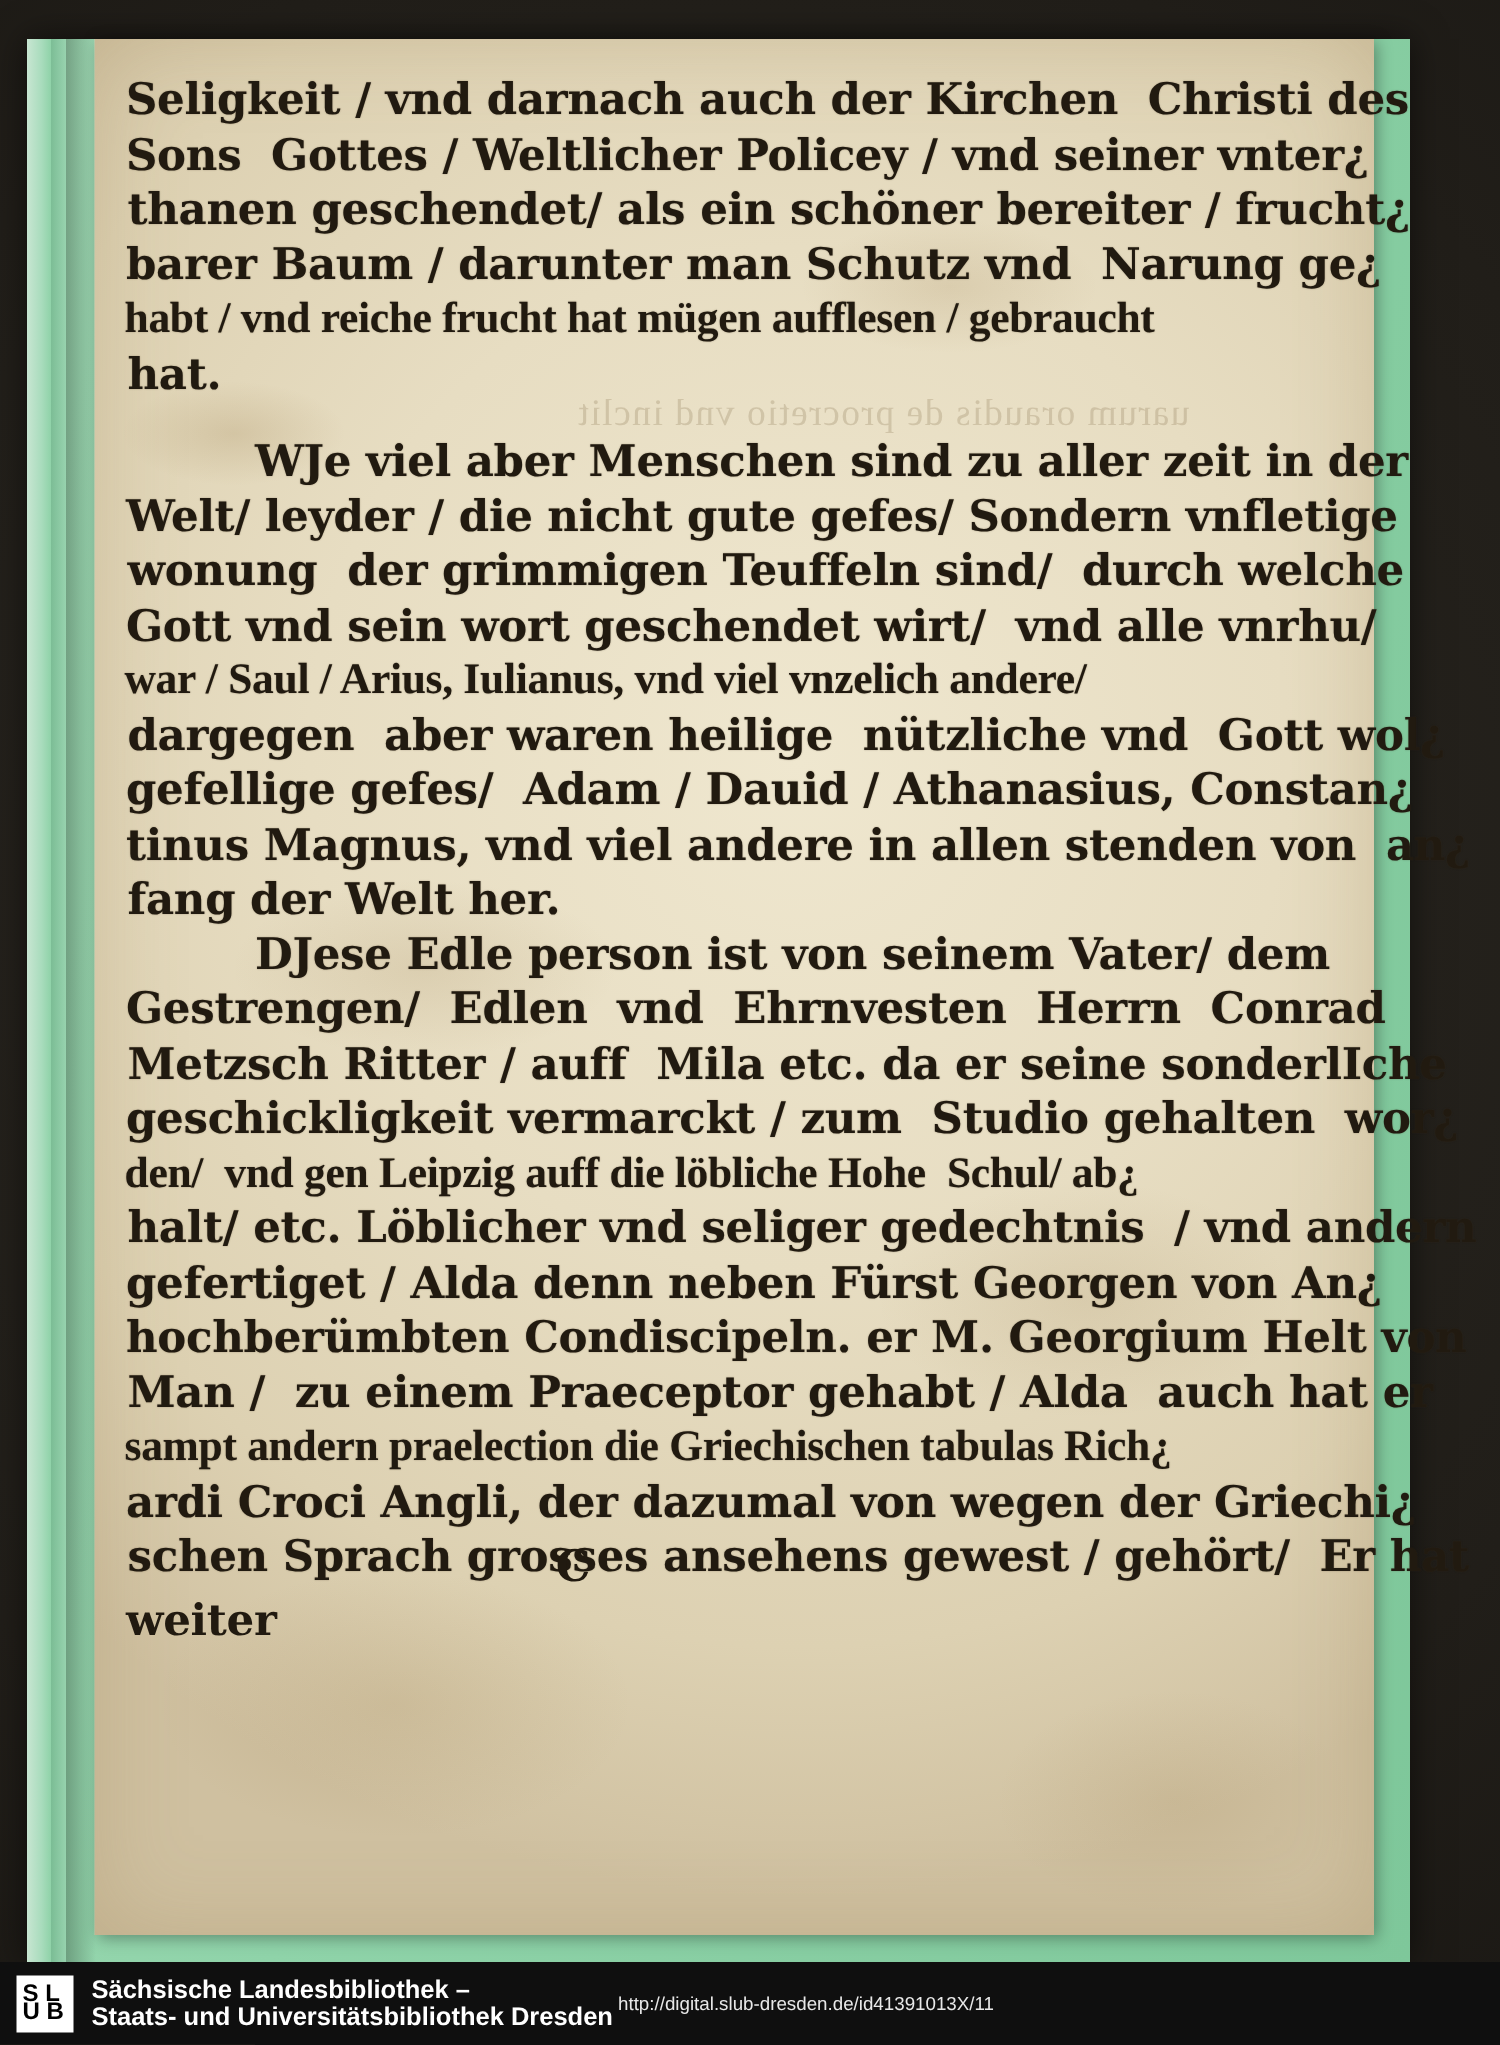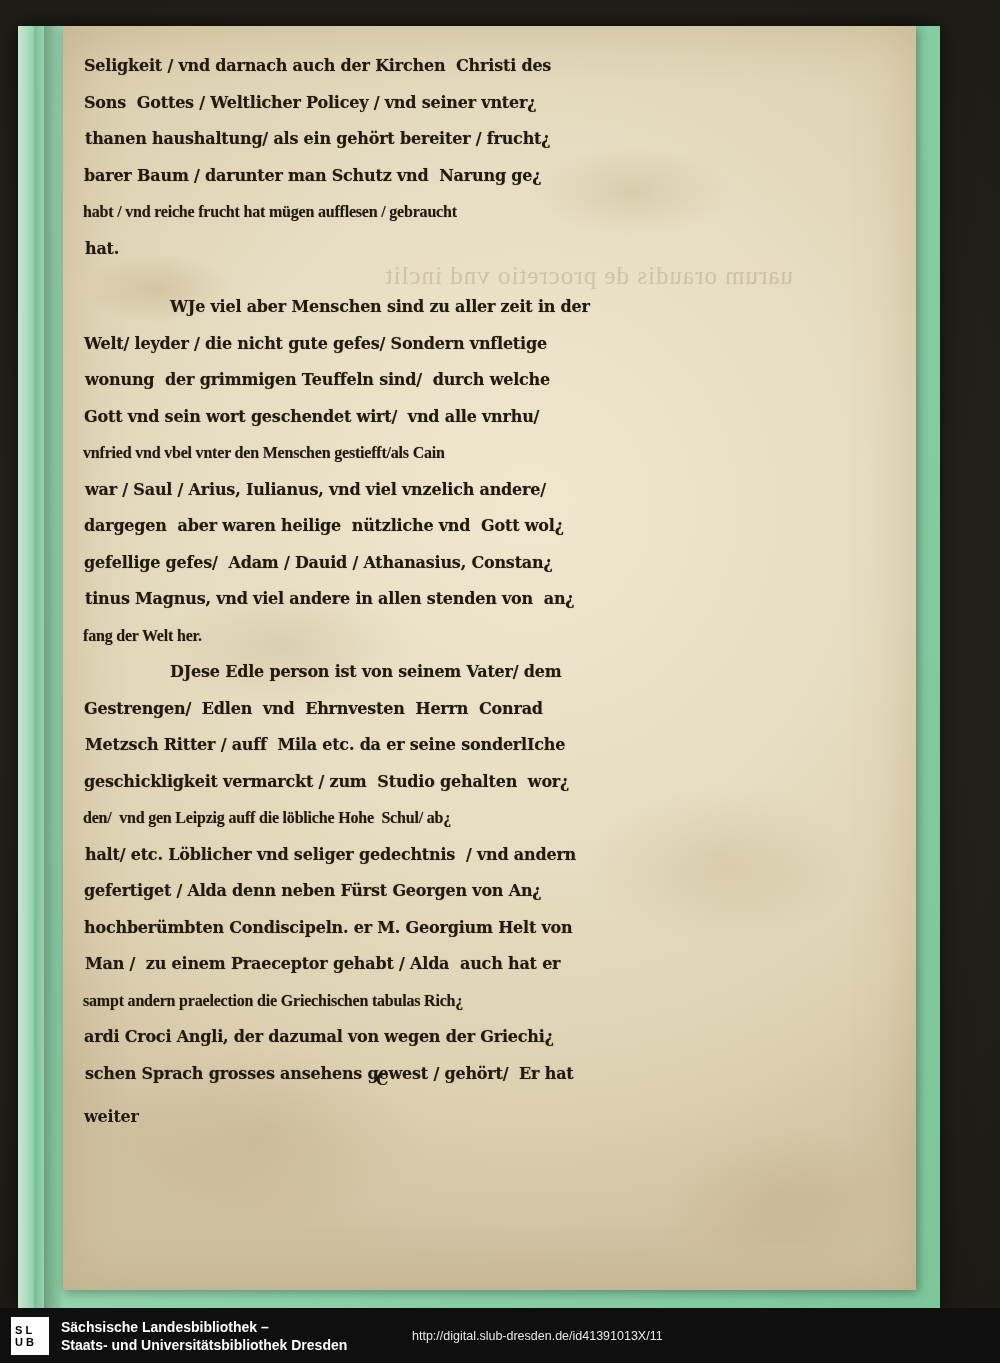--- a/index.html
+++ b/index.html
@@ -102,21 +102,21 @@
   }
 
   
   #text-block {
     position: absolute;
     left: 84px;
     top: 48px;
     width: 716px;
     color: #211a10;
     font-family: "DejaVu Serif", serif;
-    font-size: 16px;
+    font-size: 29px;
     line-height: 36.5px;
     font-weight: 700;
     letter-spacing: -0.2px;
     text-rendering: optimizeLegibility;
   }
   #text-block p {
     margin: 0;
   }
   .para {
     text-shadow: 0 0 1px rgba(60,45,25,0.45);
@@ -161,35 +161,35 @@
     align-items: center;
   }
   #slub-logo {
     width: 38px;
     height: 38px;
     margin-left: 11px;
     margin-right: 12px;
     background: #ffffff;
     color: #000000;
     font-family: "Liberation Sans", sans-serif;
-    font-size: 11px;
+    font-size: 16px;
     font-weight: 700;
     line-height: 12px;
     display: flex;
     flex-direction: column;
     align-items: flex-start;
     justify-content: center;
     padding-left: 4px;
     box-sizing: border-box;
     letter-spacing: 0px;
   }
   #slub-logo span { display: block; }
   #footer-credit {
     font-family: "Liberation Sans", sans-serif;
-    font-size: 14px;
+    font-size: 17px;
     font-weight: 700;
     line-height: 18px;
     color: #ffffff;
   }
   #footer-url {
     position: absolute;
     left: 400px;
     font-family: "Liberation Sans", sans-serif;
     font-size: 12.5px;
     color: #e8e8e8;
@@ -219,34 +219,33 @@
     <div class="stain" style="left:600px; top:1100px; width:240px; height:150px; background:radial-gradient(ellipse at center, rgba(150,120,70,0.13), rgba(150,120,70,0) 70%);"></div>
 
     <div id="bleed-through">uarum oraudis de procretio vnd inclit</div>
   </div>
 
   <div id="text-block">
 
     <p class="para">
       <span class="line">Seligkeit / vnd darnach auch der Kirchen  Christi des</span>
       <span class="line">Sons  Gottes / Weltlicher Policey / vnd seiner vnter¿</span>
-      <span class="line">thanen haushaltung/ als ein gehört bereiter / frucht¿</span>
+      <span class="line">thanen geschendet/ als ein schöner bereiter / frucht¿</span>
       <span class="line">barer Baum / darunter man Schutz vnd  Narung ge¿</span>
       <span class="line">habt / vnd reiche frucht hat mügen aufflesen / gebraucht</span>
       <span class="line">hat.</span>
     </p>
 
     <div class="para-gap"></div>
 
     <p class="para">
       <span class="line"><span class="indent"></span><span>WJe viel aber Menschen sind zu aller zeit in der</span></span>
       <span class="line">Welt/ leyder / die nicht gute gefes/ Sondern vnfletige</span>
       <span class="line">wonung  der grimmigen Teuffeln sind/  durch welche</span>
       <span class="line">Gott vnd sein wort geschendet wirt/  vnd alle vnrhu/</span>
-      <span class="line">vnfried vnd vbel vnter den Menschen gestiefft/als Cain</span>
       <span class="line">war / Saul / Arius, Iulianus, vnd viel vnzelich andere/</span>
       <span class="line">dargegen  aber waren heilige  nützliche vnd  Gott wol¿</span>
       <span class="line">gefellige gefes/  Adam / Dauid / Athanasius, Constan¿</span>
       <span class="line">tinus Magnus, vnd viel andere in allen stenden von  an¿</span>
       <span class="line">fang der Welt her.</span>
     </p>
 
     <p class="para">
       <span class="line"><span class="indent"></span><span>DJese Edle person ist von seinem Vater/ dem</span></span>
       <span class="line">Gestrengen/  Edlen  vnd  Ehrnvesten  Herrn  Conrad</span>

